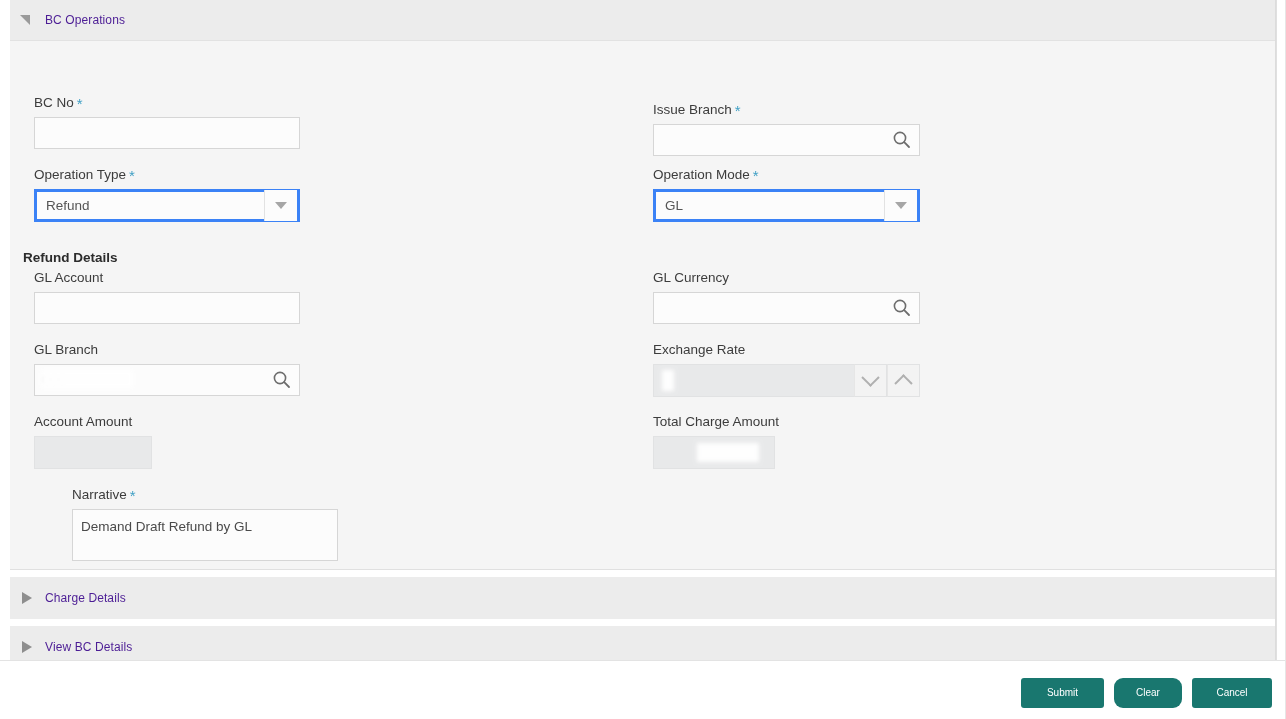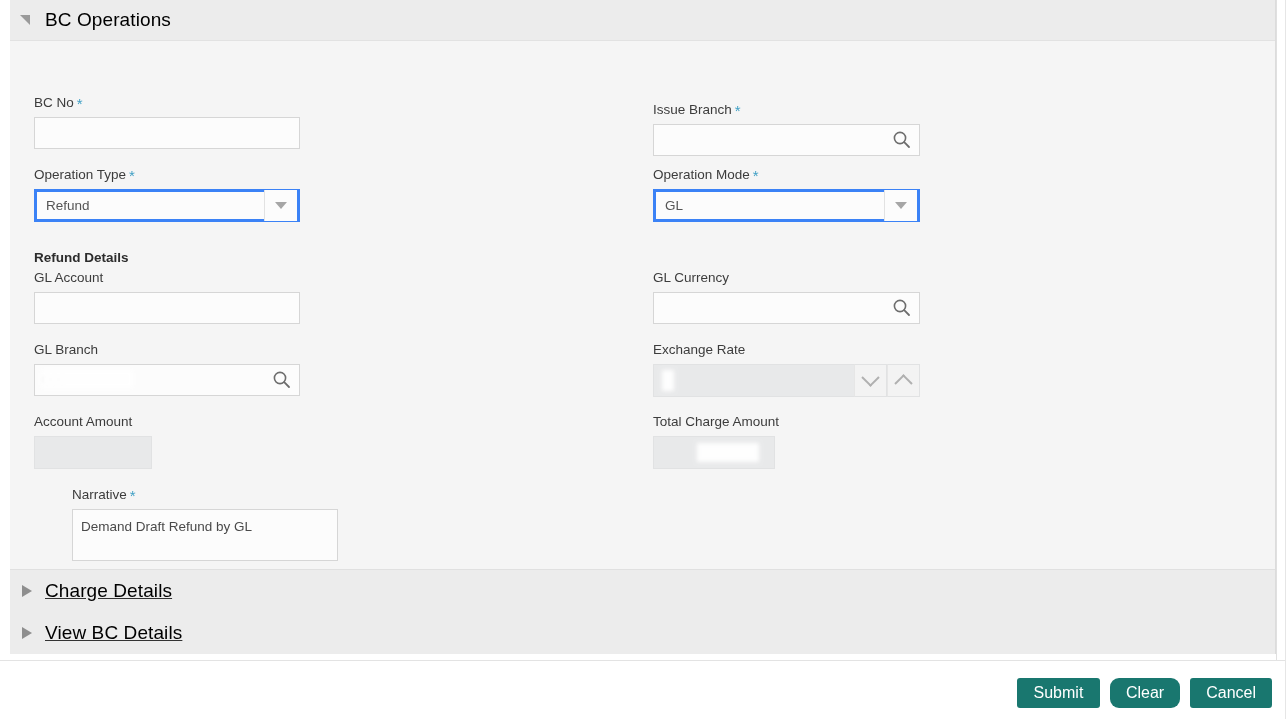--- a/index.html
+++ b/index.html
@@ -54,28 +54,27 @@
     background: #ececec;
     border-bottom: 1px solid #e2e2e2;
     display: flex;
     align-items: center;
     padding-left: 9px;
     box-sizing: border-box;
     cursor: pointer;
   }
   .acc-header.sub {
     background: #ececec;
-    margin-top: 0;
+    margin-top: 7px;
     border-bottom: none;
     height: 42px;
-    text-decoration: underline;
   }
   .acc-title {
-    font-size: 19px;
-    color: #000000;
+    font-size: 12px;
+    color: #4c1d95;
     letter-spacing: .1px;
   }
 
   
   .tri {
     width: 16px;
     height: 16px;
     margin-right: 10px;
     flex: 0 0 16px;
     position: relative;
@@ -301,21 +300,21 @@
     display: flex;
     gap: 10px;
   }
   .btn {
     min-width: 83px;
     height: 30px;
     padding: 0 16px;
     background: #19776f;
     color: #ffffff;
     font-family: "Liberation Sans", sans-serif;
-    font-size: 16px;
+    font-size: 10px;
     border: none;
     border-radius: 3px;
     cursor: pointer;
     line-height: 30px;
     text-align: center;
   }
   .btn.clear { min-width: 68px; border-radius: 9px; }
   .btn.cancel { min-width: 80px; }
 
   
@@ -393,21 +392,21 @@
               <span>Operation Mode</span><span class="req">*</span>
             </div>
             <div class="sel" style="width:267px;">
               <span class="sel-val">GL</span>
               <span class="sel-btn">
                 <span class="caret-dn"></span>
               </span>
             </div>
           </div>
 
-          <div class="field" style="left:24px; top:194px;">
+          <div class="field" style="left:13px; top:194px;">
             <div class="sec-label">Refund Details</div>
           </div>
 
           <div class="field" style="left:24px; top:214px;">
             <div class="f-label">GL Account</div>
             <input class="inp" type="text" value="" style="">
           </div>
 
           <div class="field" style="left:643px; top:214px;">
             <div class="f-label">GL Currency</div>

